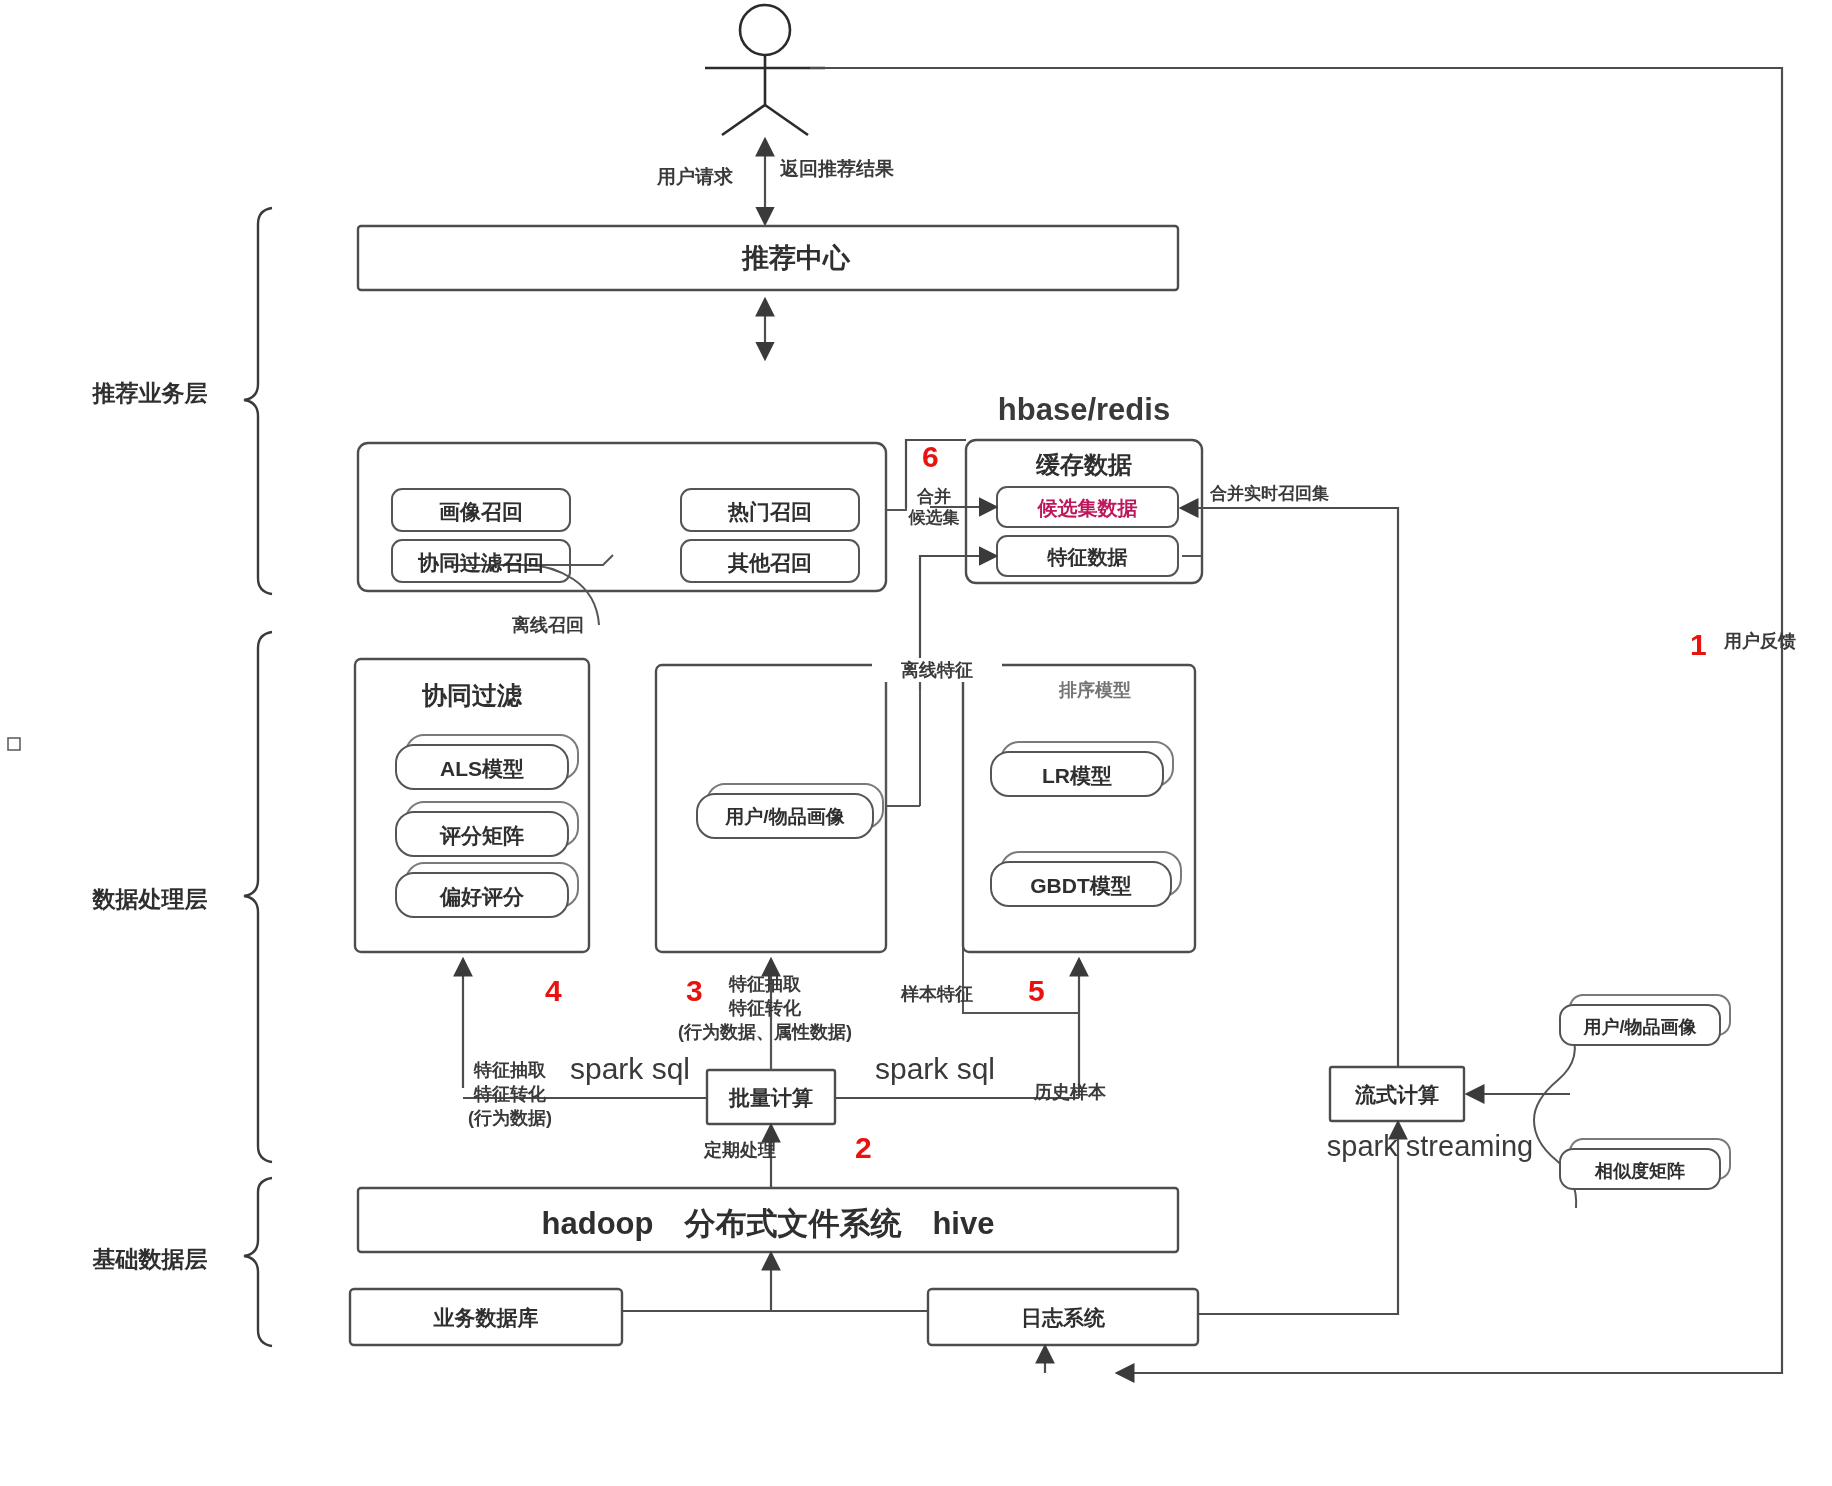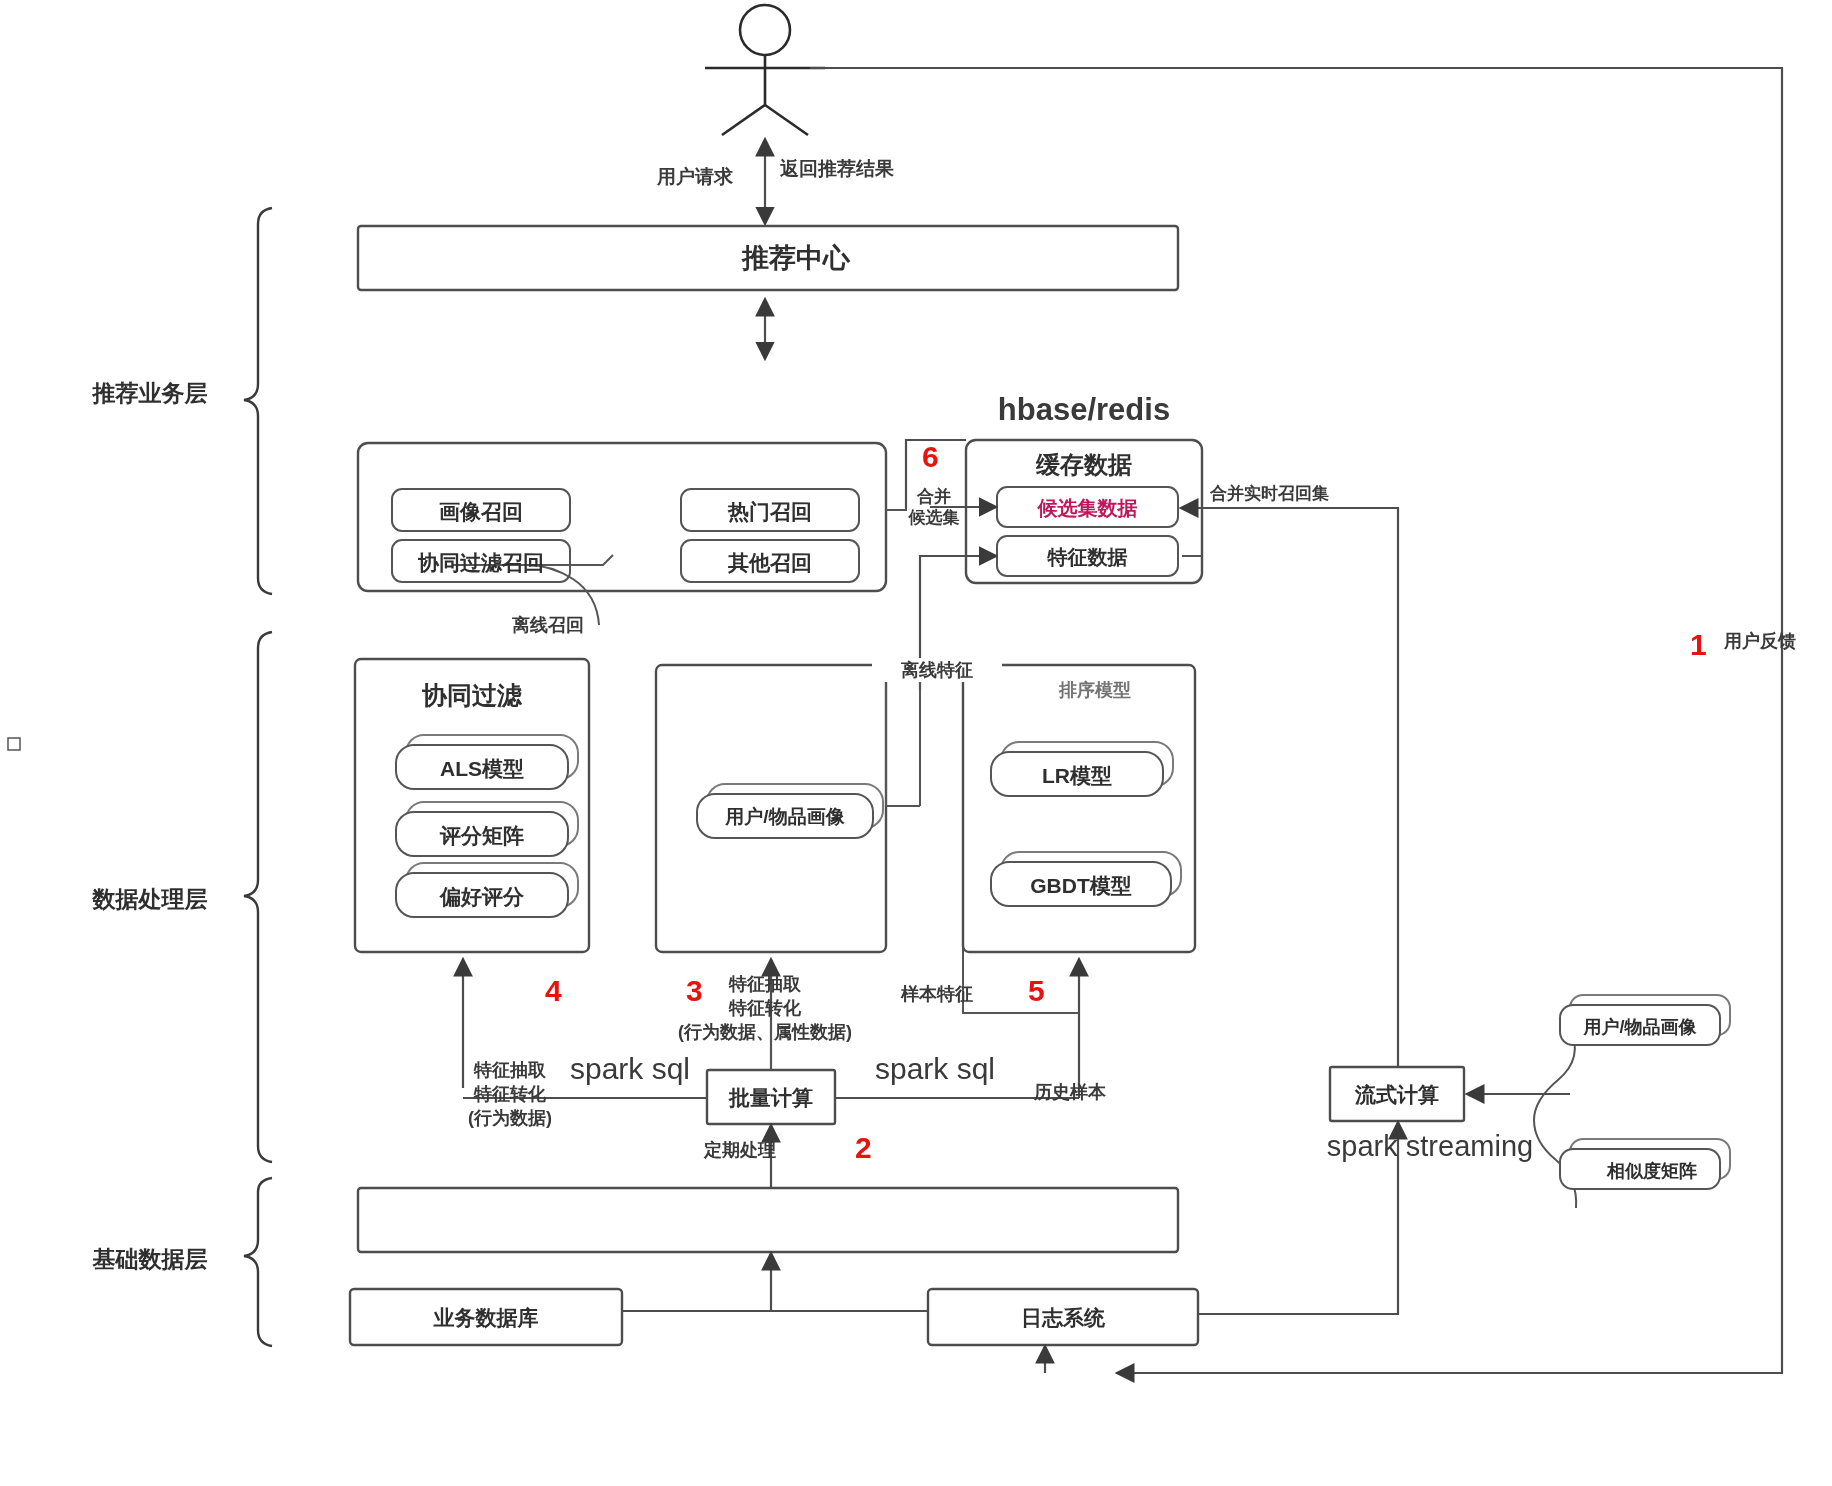--- a/index.html
+++ b/index.html
@@ -227,22 +227,23 @@
   <div style="position:absolute;left:1005px;top:1080px;width:130px;text-align:center;font-size:18px;font-weight:bold;color:#3a3a3a;">历史样本</div>
 
   <div style="position:absolute;left:707px;top:1084px;width:128px;text-align:center;font-size:21px;font-weight:bold;color:#2f2f2f;">批量计算</div>
 
   <div style="position:absolute;left:660px;top:1138px;width:160px;text-align:center;font-size:18px;font-weight:bold;color:#3a3a3a;">定期处理</div>
 
   <div style="position:absolute;left:1330px;top:1081px;width:134px;text-align:center;font-size:21px;font-weight:bold;color:#2f2f2f;">流式计算</div>
   <div style="position:absolute;left:1300px;top:1130px;width:260px;text-align:center;font-size:29px;color:#3a3a3a;">spark streaming</div>
 
   <div style="position:absolute;left:1560px;top:1015px;width:160px;text-align:center;font-size:18px;font-weight:bold;color:#2f2f2f;">用户/物品画像</div>
-  <div style="position:absolute;left:1560px;top:1159px;width:160px;text-align:center;font-size:18px;font-weight:bold;color:#2f2f2f;padding-left:12px;">相似度矩阵</div>
-
+  <div style="position:absolute;left:1560px;top:1159px;width:160px;text-align:center;font-size:18px;font-weight:bold;color:#2f2f2f;">相似度矩阵</div>
+
+  <div style="position:absolute;left:358px;top:1203px;width:820px;text-align:center;font-size:31px;font-weight:bold;color:#2f2f2f;">hadoop　分布式文件系统　hive</div>
 
   <div style="position:absolute;left:350px;top:1304px;width:272px;text-align:center;font-size:21px;font-weight:bold;color:#2f2f2f;">业务数据库</div>
   <div style="position:absolute;left:928px;top:1304px;width:270px;text-align:center;font-size:21px;font-weight:bold;color:#2f2f2f;">日志系统</div>
 
   <div class="step" style="position:absolute;left:1690px;top:628px;font-size:30px;font-weight:bold;color:#e8130f;">1</div>
   <div class="step" style="position:absolute;left:855px;top:1131px;font-size:30px;font-weight:bold;color:#e8130f;">2</div>
   <div class="step" style="position:absolute;left:686px;top:974px;font-size:30px;font-weight:bold;color:#e8130f;">3</div>
   <div class="step" style="position:absolute;left:545px;top:974px;font-size:30px;font-weight:bold;color:#e8130f;">4</div>
   <div class="step" style="position:absolute;left:1028px;top:974px;font-size:30px;font-weight:bold;color:#e8130f;">5</div>
   <div class="step" style="position:absolute;left:922px;top:440px;font-size:30px;font-weight:bold;color:#e8130f;">6</div>

